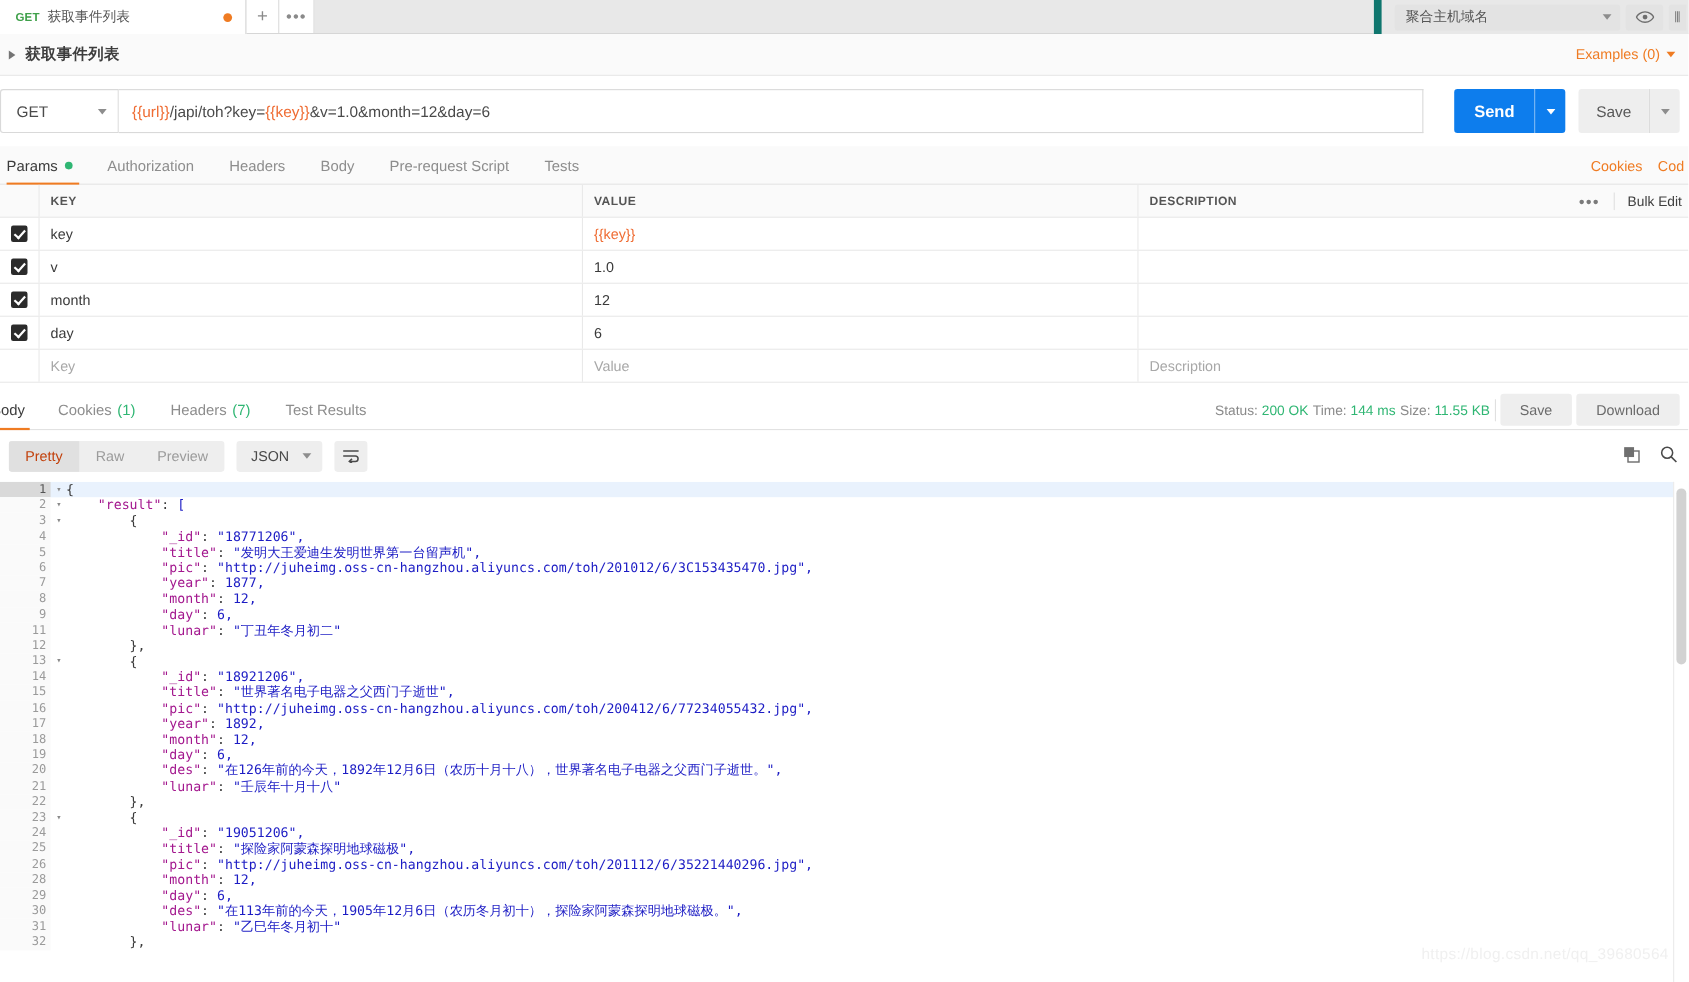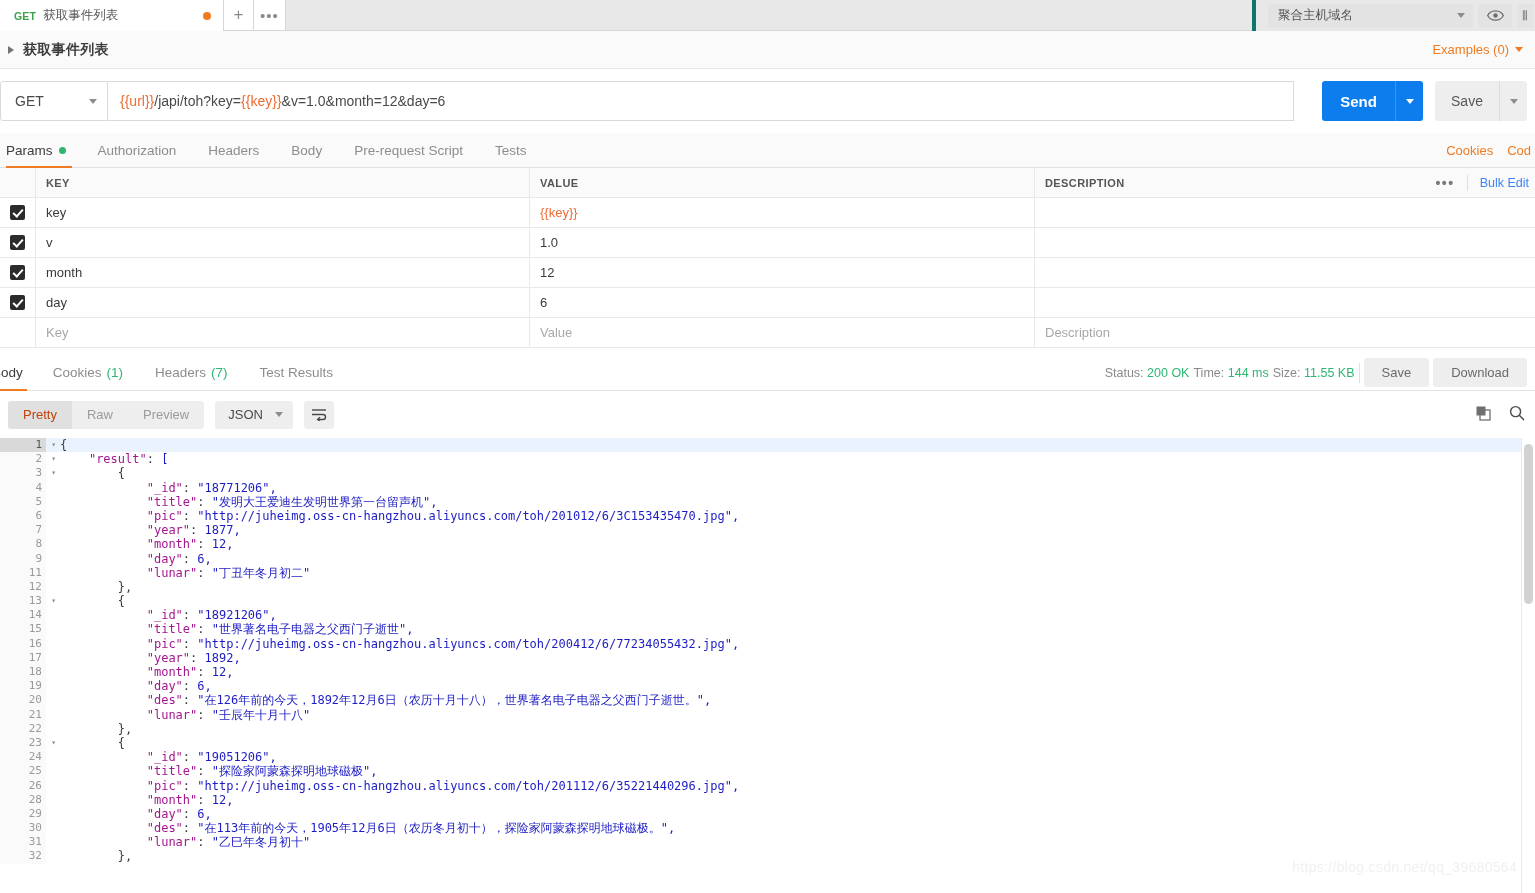--- a/index.html
+++ b/index.html
@@ -39,21 +39,21 @@
     background: #fff; color: #8a8a8a; font-size: 17px;
     border-right: 1px solid #d6d6d6;
   }
   .tab-more { font-size: 15px; letter-spacing: 1px; width: 32px; }
   .tabbar-rest { flex: 1; background: #e8e8e8; }
 
   .envbox {
     position: absolute; top: 0; right: 0; height: 31px;
     display: flex; align-items: center; gap: 5px;
     padding-right: 2px;
-    border-left: 4px solid #0f766e;
+    border-left: 7px solid #0f766e;
     padding-left: 12px;
     background: #e8e8e8;
   }
   .env-select {
     width: 205px; height: 24px; background: #e3e3e3; border-radius: 3px;
     display: flex; align-items: center; padding: 0 8px 0 10px;
     font-size: 12.5px; color: #555;
   }
   .env-select .envname { flex: 1; white-space: nowrap; overflow: hidden; }
   .caret { width: 0; height: 0; border-left: 4px solid transparent;
@@ -151,21 +151,21 @@
     padding-left: 10px; }
   .c-val { width: 505px; border-right: 1px solid #e9e9e9; display: flex; align-items: center;
     padding-left: 10px; }
   .c-desc { flex: 1; display: flex; align-items: center; padding-left: 10px; }
   .prow.head .c-key, .prow.head .c-val, .prow.head .c-desc {
     font-size: 11px; font-weight: bold; color: #555; letter-spacing: .4px; }
   .prow.head .c-desc { position: relative; }
   .head-tools { margin-left: auto; display: flex; align-items: center; height: 100%; }
   .head-tools .dots { color: #7a7a7a; font-size: 14px; letter-spacing: 1.5px; padding: 0 12px;
     border-right: 1px solid #e0e0e0; }
-  .head-tools .bulk { color: #3b82f6; font-size: 12.5px; font-weight: normal;
+  .head-tools .bulk { color: #404040; font-size: 12.5px; font-weight: normal;
     letter-spacing: 0; padding: 0 6px 0 12px; }
   .cbox {
     width: 15px; height: 15px; background: #2b2b2b; border-radius: 2px;
     position: relative;
   }
   .cbox::after {
     content: ''; position: absolute; left: 4.5px; top: 1.5px;
     width: 4px; height: 8px; border: solid #fff; border-width: 0 2px 2px 0;
     transform: rotate(42deg);
   }

